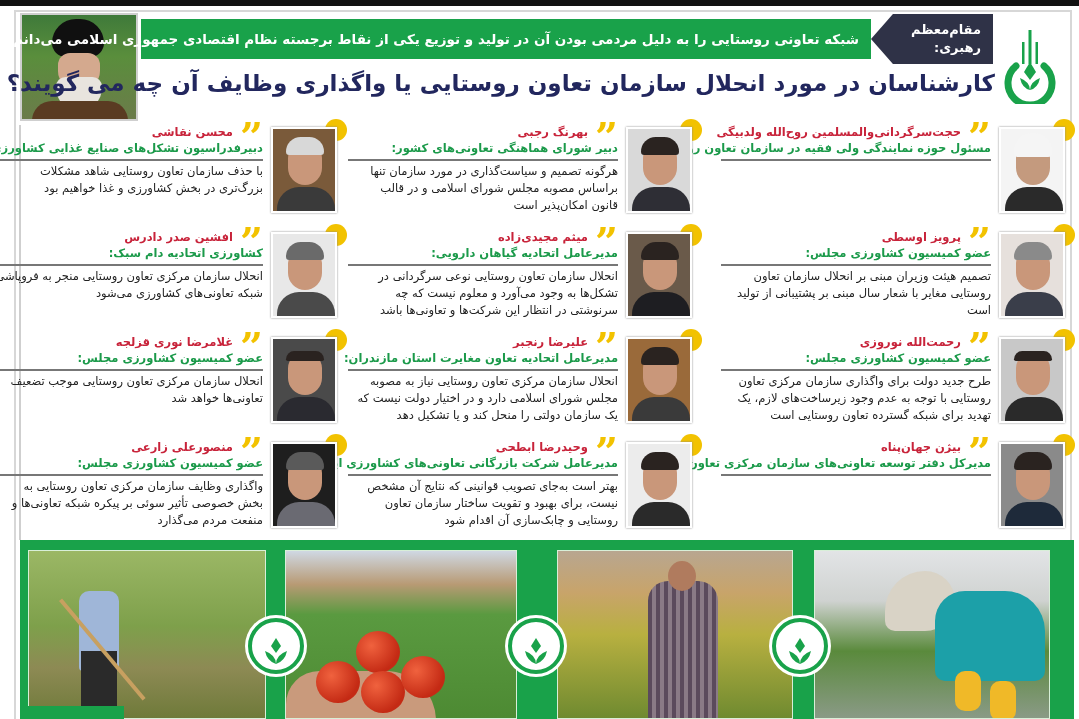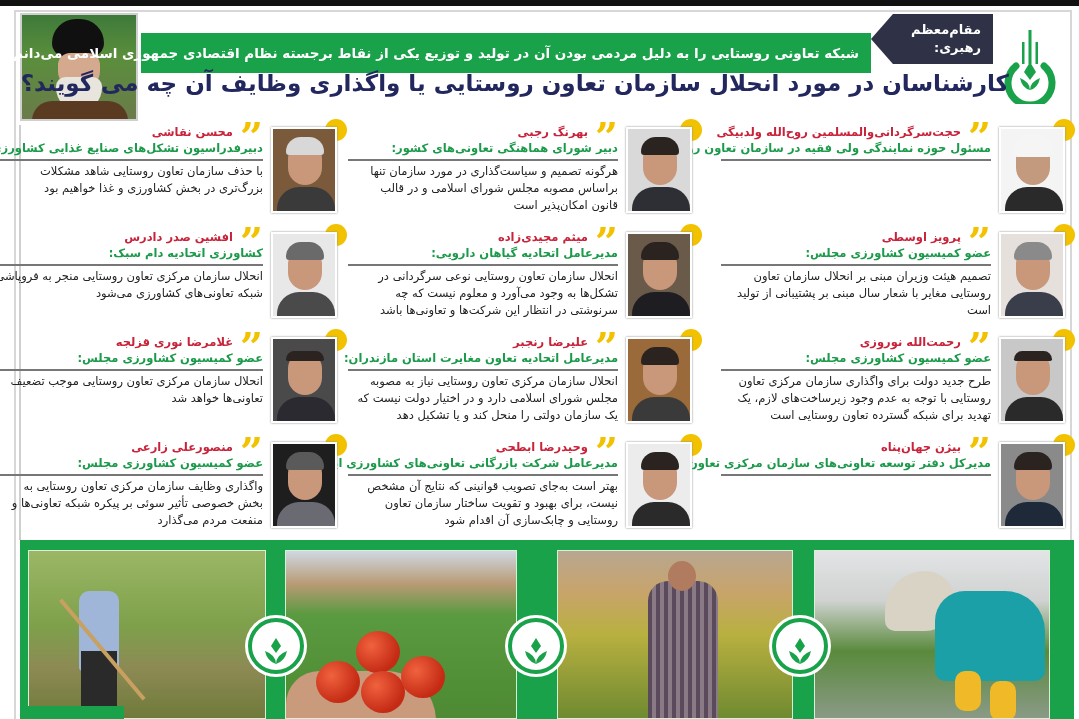--- a/index.html
+++ b/index.html
@@ -10,28 +10,28 @@
 
   .frame { position: absolute; left: 14px; top: 10px; width: 1058px; height: 709px; border: 2px solid #d7d7d7; border-bottom: none; background: #fff; }
 
   .leader-photo { position: absolute; left: 20px; top: 13px; width: 118px; height: 108px; border: 2px solid #cfcfcf; overflow: hidden;
     background: linear-gradient(180deg, #3f7a3a 0%, #5a8e3c 40%, #6b7b4a 100%); }
   .leader-photo .turban { position: absolute; left: 30px; top: 4px; width: 52px; height: 38px; background: #101010; border-radius: 24px 24px 14px 14px; }
   .leader-photo .face { position: absolute; left: 36px; top: 38px; width: 42px; height: 36px; background: #d4a98e; border-radius: 12px 12px 18px 18px; }
   .leader-photo .beard { position: absolute; left: 34px; top: 62px; width: 46px; height: 34px; background: #e8e4de; border-radius: 10px 10px 24px 24px; }
   .leader-photo .robe { position: absolute; left: 10px; top: 86px; width: 96px; height: 24px; background: #5a3b22; border-radius: 20px 20px 0 0; }
 
-  .quote-bar { position: absolute; left: 141px; top: 19px; width: 730px; height: 40px; background: #19a24a; display: flex; align-items: center; justify-content: flex-end; padding-right: 12px; margin-top: 14px; }
+  .quote-bar { position: absolute; left: 141px; top: 19px; width: 730px; height: 40px; background: #19a24a; display: flex; align-items: center; justify-content: flex-end; padding-right: 12px; }
   .quote-bar span { color: #ffffff; font-size: 13.5px; font-weight: bold; direction: rtl; white-space: nowrap; }
   .quote-tag { position: absolute; left: 871px; top: 14px; width: 122px; height: 50px; background: #2f3247; clip-path: polygon(18% 0, 100% 0, 100% 100%, 18% 100%, 0 50%); display: flex; flex-direction: column; align-items: flex-end; justify-content: center; padding-right: 12px; }
   .quote-tag span { color: #ffffff; font-size: 13px; font-weight: bold; direction: rtl; line-height: 18px; }
 
   .logo-main { position: absolute; left: 1000px; top: 28px; width: 60px; height: 76px; }
 
-  .headline { position: absolute; left: 164px; top: 70px; width: 845px; height: 40px; text-align: right; direction: rtl; color: #22275e; font-size: 23px; font-weight: bold; white-space: nowrap; }
+  .headline { position: absolute; left: 150px; top: 70px; width: 845px; height: 40px; text-align: right; direction: rtl; color: #22275e; font-size: 23px; font-weight: bold; white-space: nowrap; }
 
   .card { position: absolute; width: 345px; height: 105px; }
   .card .photo { position: absolute; right: 8px; top: 12px; width: 66px; height: 86px; border: 2px solid #ffffff; box-shadow: 0 0 2px #888; overflow: hidden; background: #dcdcdc; }
   .card .photo .bg { position: absolute; inset: 0; }
   .card .photo .head { position: absolute; left: 15px; top: 14px; width: 34px; height: 42px; border-radius: 16px 16px 18px 18px; background: #c9977a; }
   .card .photo .hair { position: absolute; left: 13px; top: 8px; width: 38px; height: 18px; border-radius: 18px 18px 4px 4px; background: #2a2320; }
   .card .photo .body { position: absolute; left: 4px; top: 58px; width: 58px; height: 30px; border-radius: 22px 22px 0 0; background: #2e2e35; }
   .card .dot { position: absolute; right: -2px; top: 4px; width: 22px; height: 22px; border-radius: 50%; background: #f2c200; }
   .card .quote-mark { position: absolute; right: 82px; top: 2px; color: #f2c200; font-size: 40px; font-weight: bold; line-height: 40px; font-family: "DejaVu Serif", serif; }
   .card .name { position: absolute; right: 112px; top: 10px; color: #c8233a; font-size: 11.5px; font-weight: bold; direction: rtl; white-space: nowrap; }

